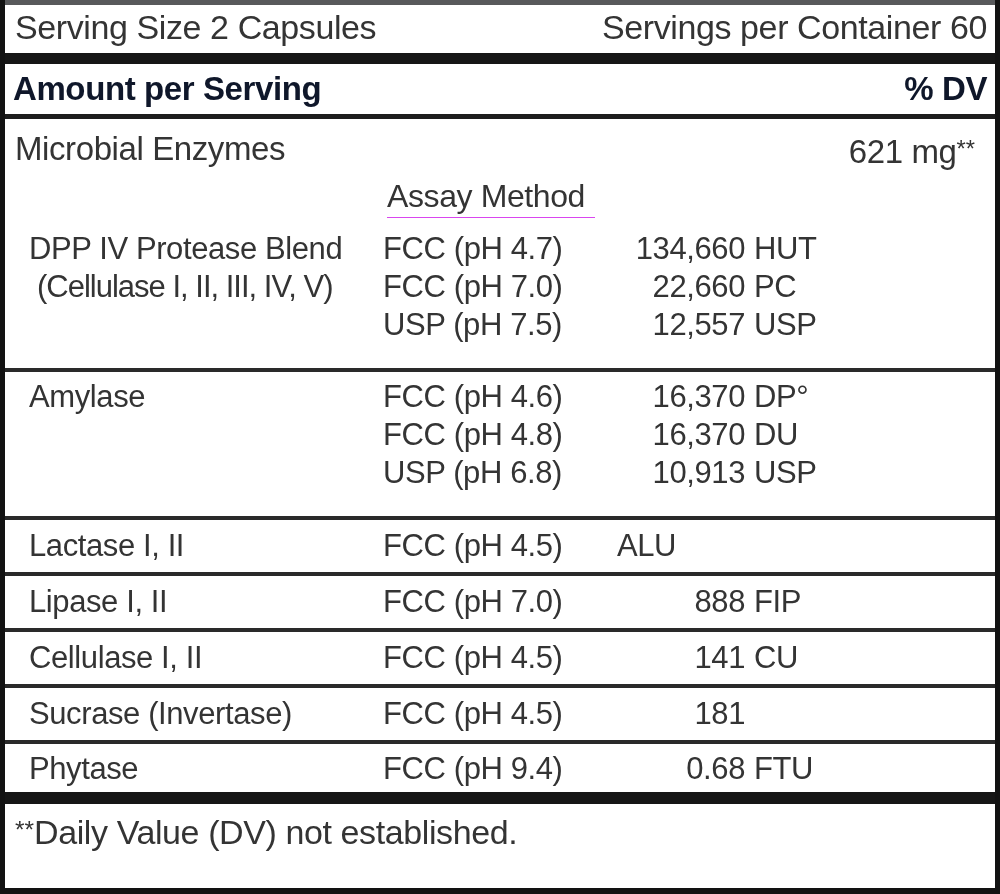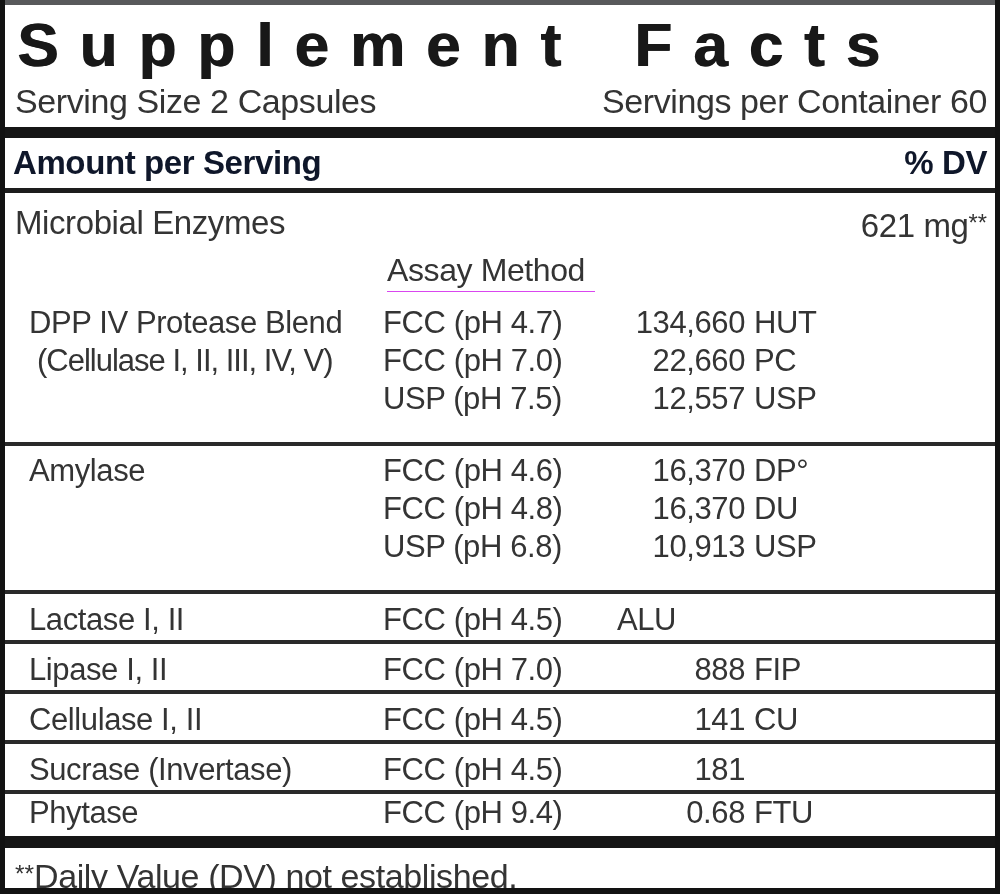--- a/index.html
+++ b/index.html
@@ -38,21 +38,21 @@
   .bar-thick-bottom { height: 12px; background: #161616; }
   .bar-med { height: 5px; background: #1d1d1d; }
   .sep { height: 4px; background: #2a2a2a; }
   .header-row {
     display: flex; justify-content: space-between;
     padding: 7px 8px; font-size: 33px; line-height: 36px;
     font-weight: bold; color: #0f172a;
   }
   .total-row {
     display: flex; justify-content: space-between;
-    padding: 12px 8px 0 10px; font-size: 33px; line-height: 36px;
+    padding: 12px 20px 0 10px; font-size: 33px; line-height: 36px;
   }
   sup.mark { font-size: 0.72em; vertical-align: 6px; letter-spacing: 0; }
   .assay-head {
     margin: 8px 0 6px 382px;
     width: 208px;
     border-bottom: 1px solid #d946ef;
     padding-bottom: 3px;
     font-size: 32px; line-height: 36px;
   }
   .g {
@@ -62,34 +62,33 @@
     padding: 0 8px;
     font-size: 31px;
     line-height: 38px;
   }
   .c-name { padding-left: 16px; white-space: nowrap; }
   .c-sub  { padding-left: 24px; white-space: nowrap; letter-spacing: -1px; }
   .c-assay { white-space: nowrap; }
   .c-val { text-align: right; white-space: nowrap; }
   .c-unit { padding-left: 9px; white-space: nowrap; }
   .sec3 { padding-top: 6px; padding-bottom: 24px; }
-  .sec1 { padding-top: 7px; padding-bottom: 1px; }
-  .sec1-last { padding-bottom: 4px; }
+  .sec1 { padding-top: 7px; padding-bottom: 7px; }
+  .sec1-last { padding-top: 6px; padding-bottom: 4px; }
   .footnote {
     padding: 8px 8px 8px 10px;
     font-size: 34px; line-height: 36px;
   }
 </style>
 </head>
 <body>
 
 <div class="label">
   <div class="topstrip"></div>
 
-  <div class="title">Supplement Facts</div>
 
   <div class="serving-row">
     <span>Serving Size 2 Capsules</span>
     <span>Servings per Container 60</span>
   </div>
 
   <div class="bar-thick-top"></div>
 
   <div class="header-row">
     <span>Amount per Serving</span>

